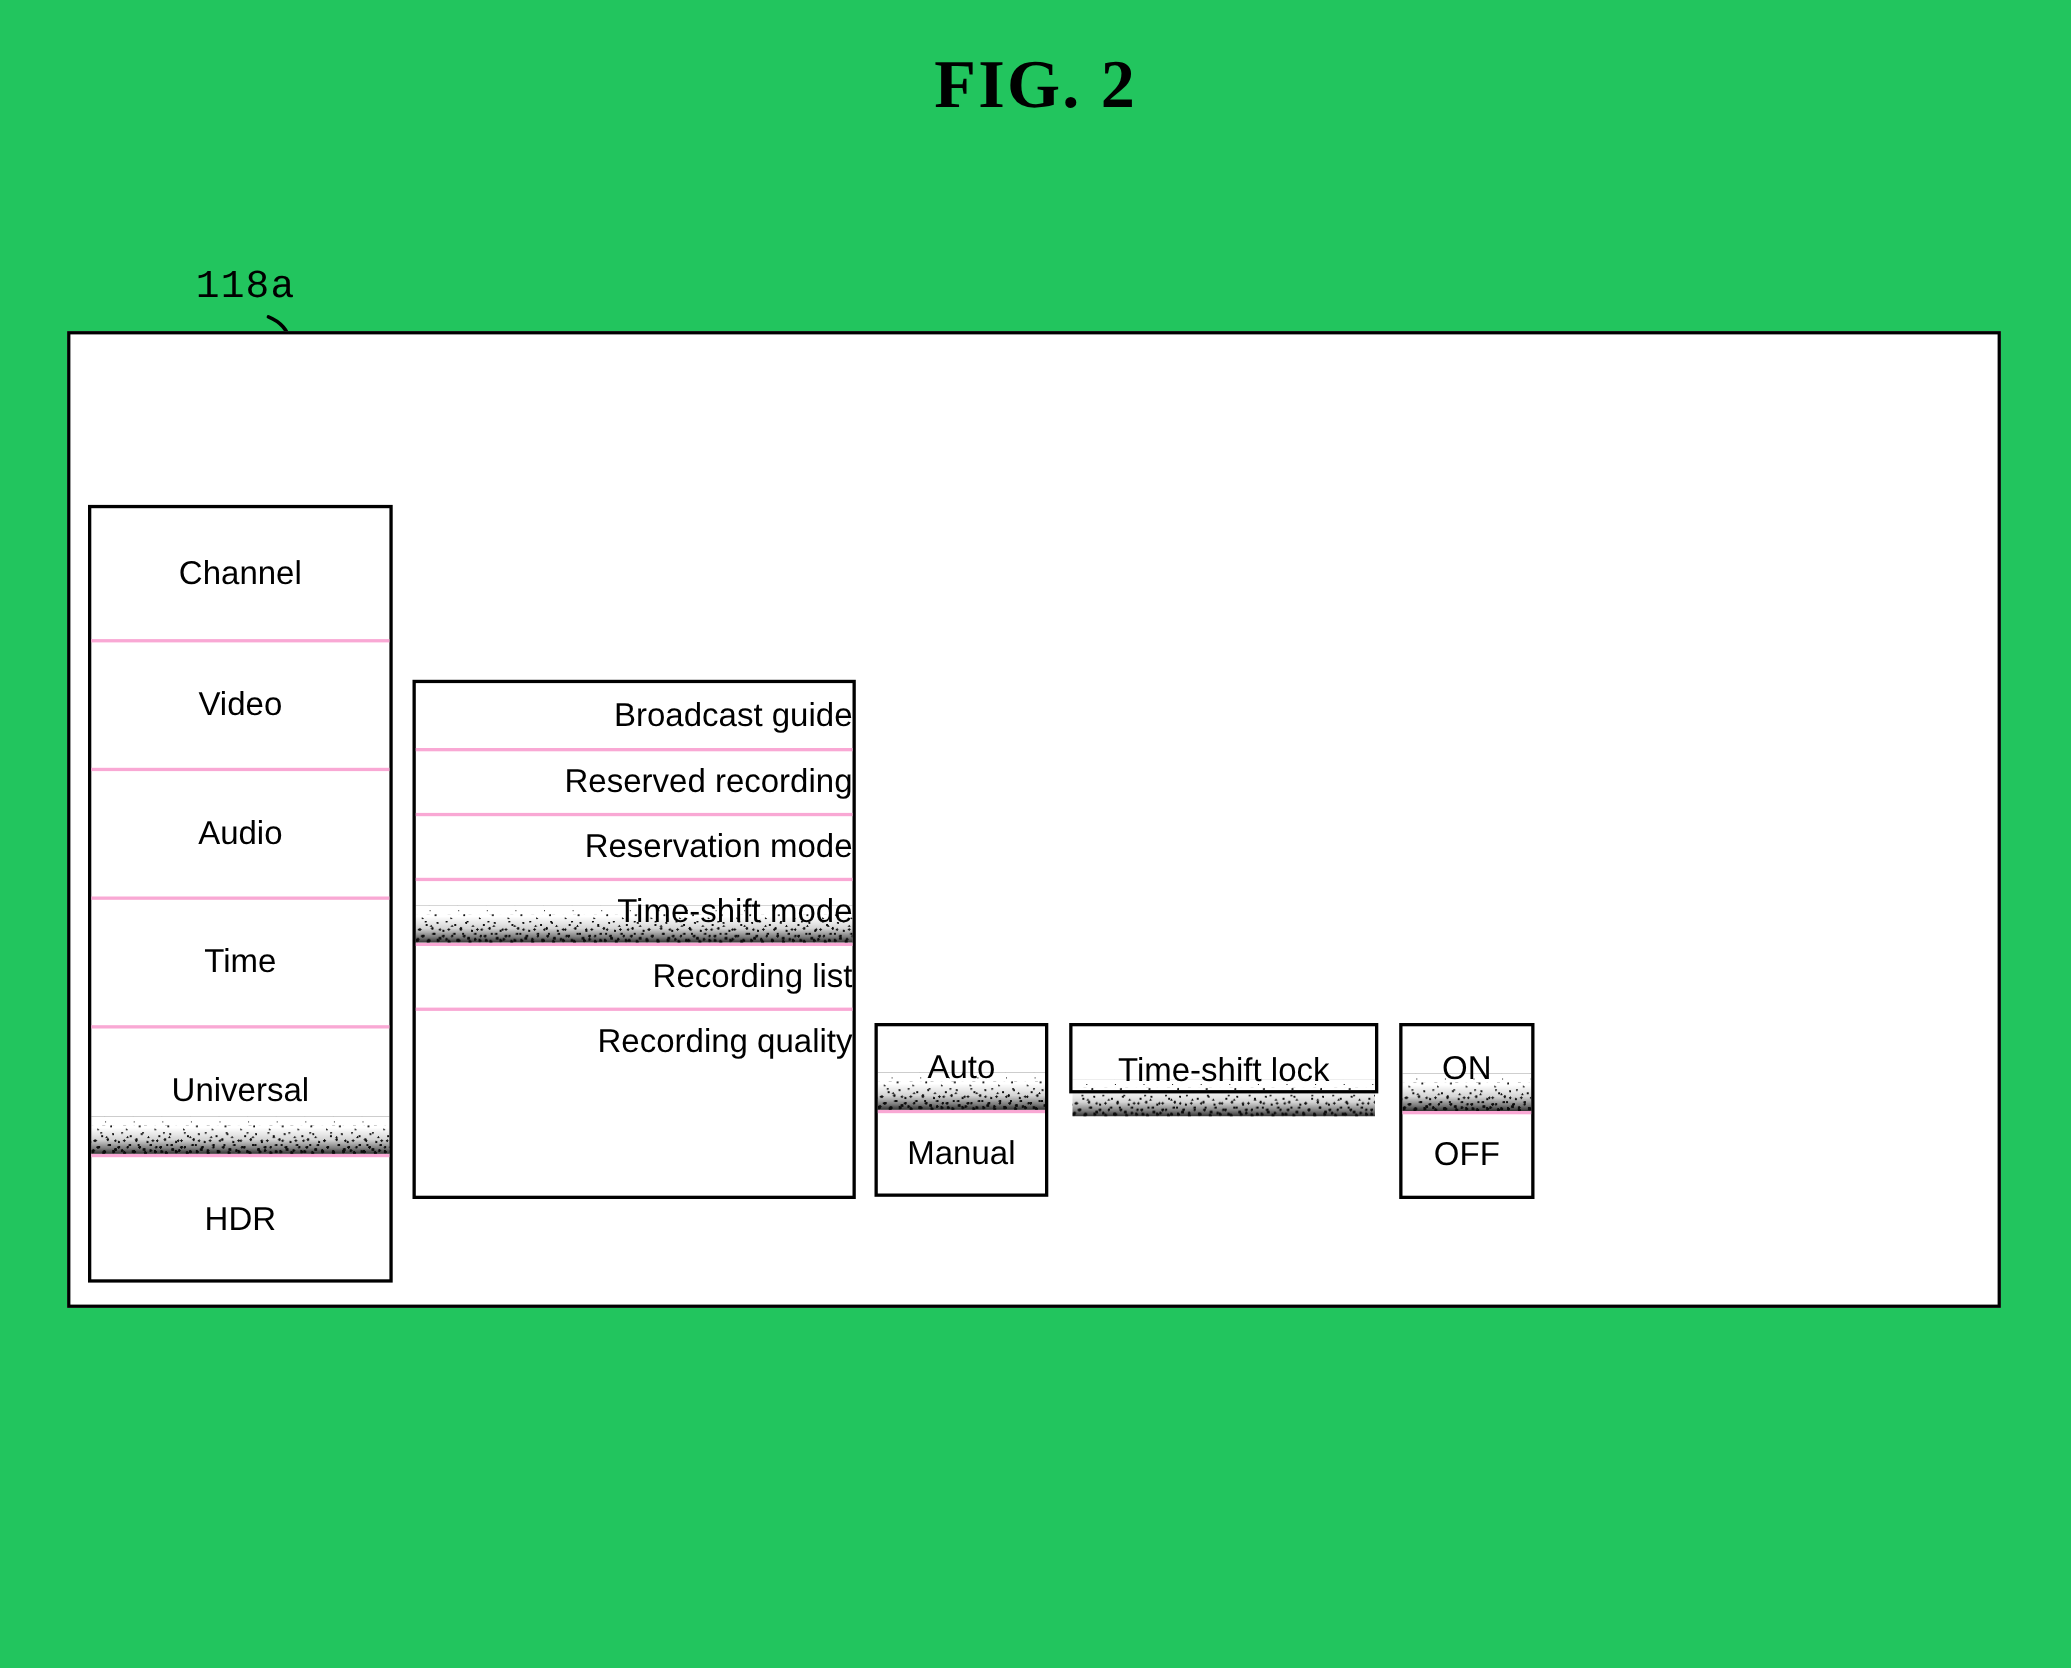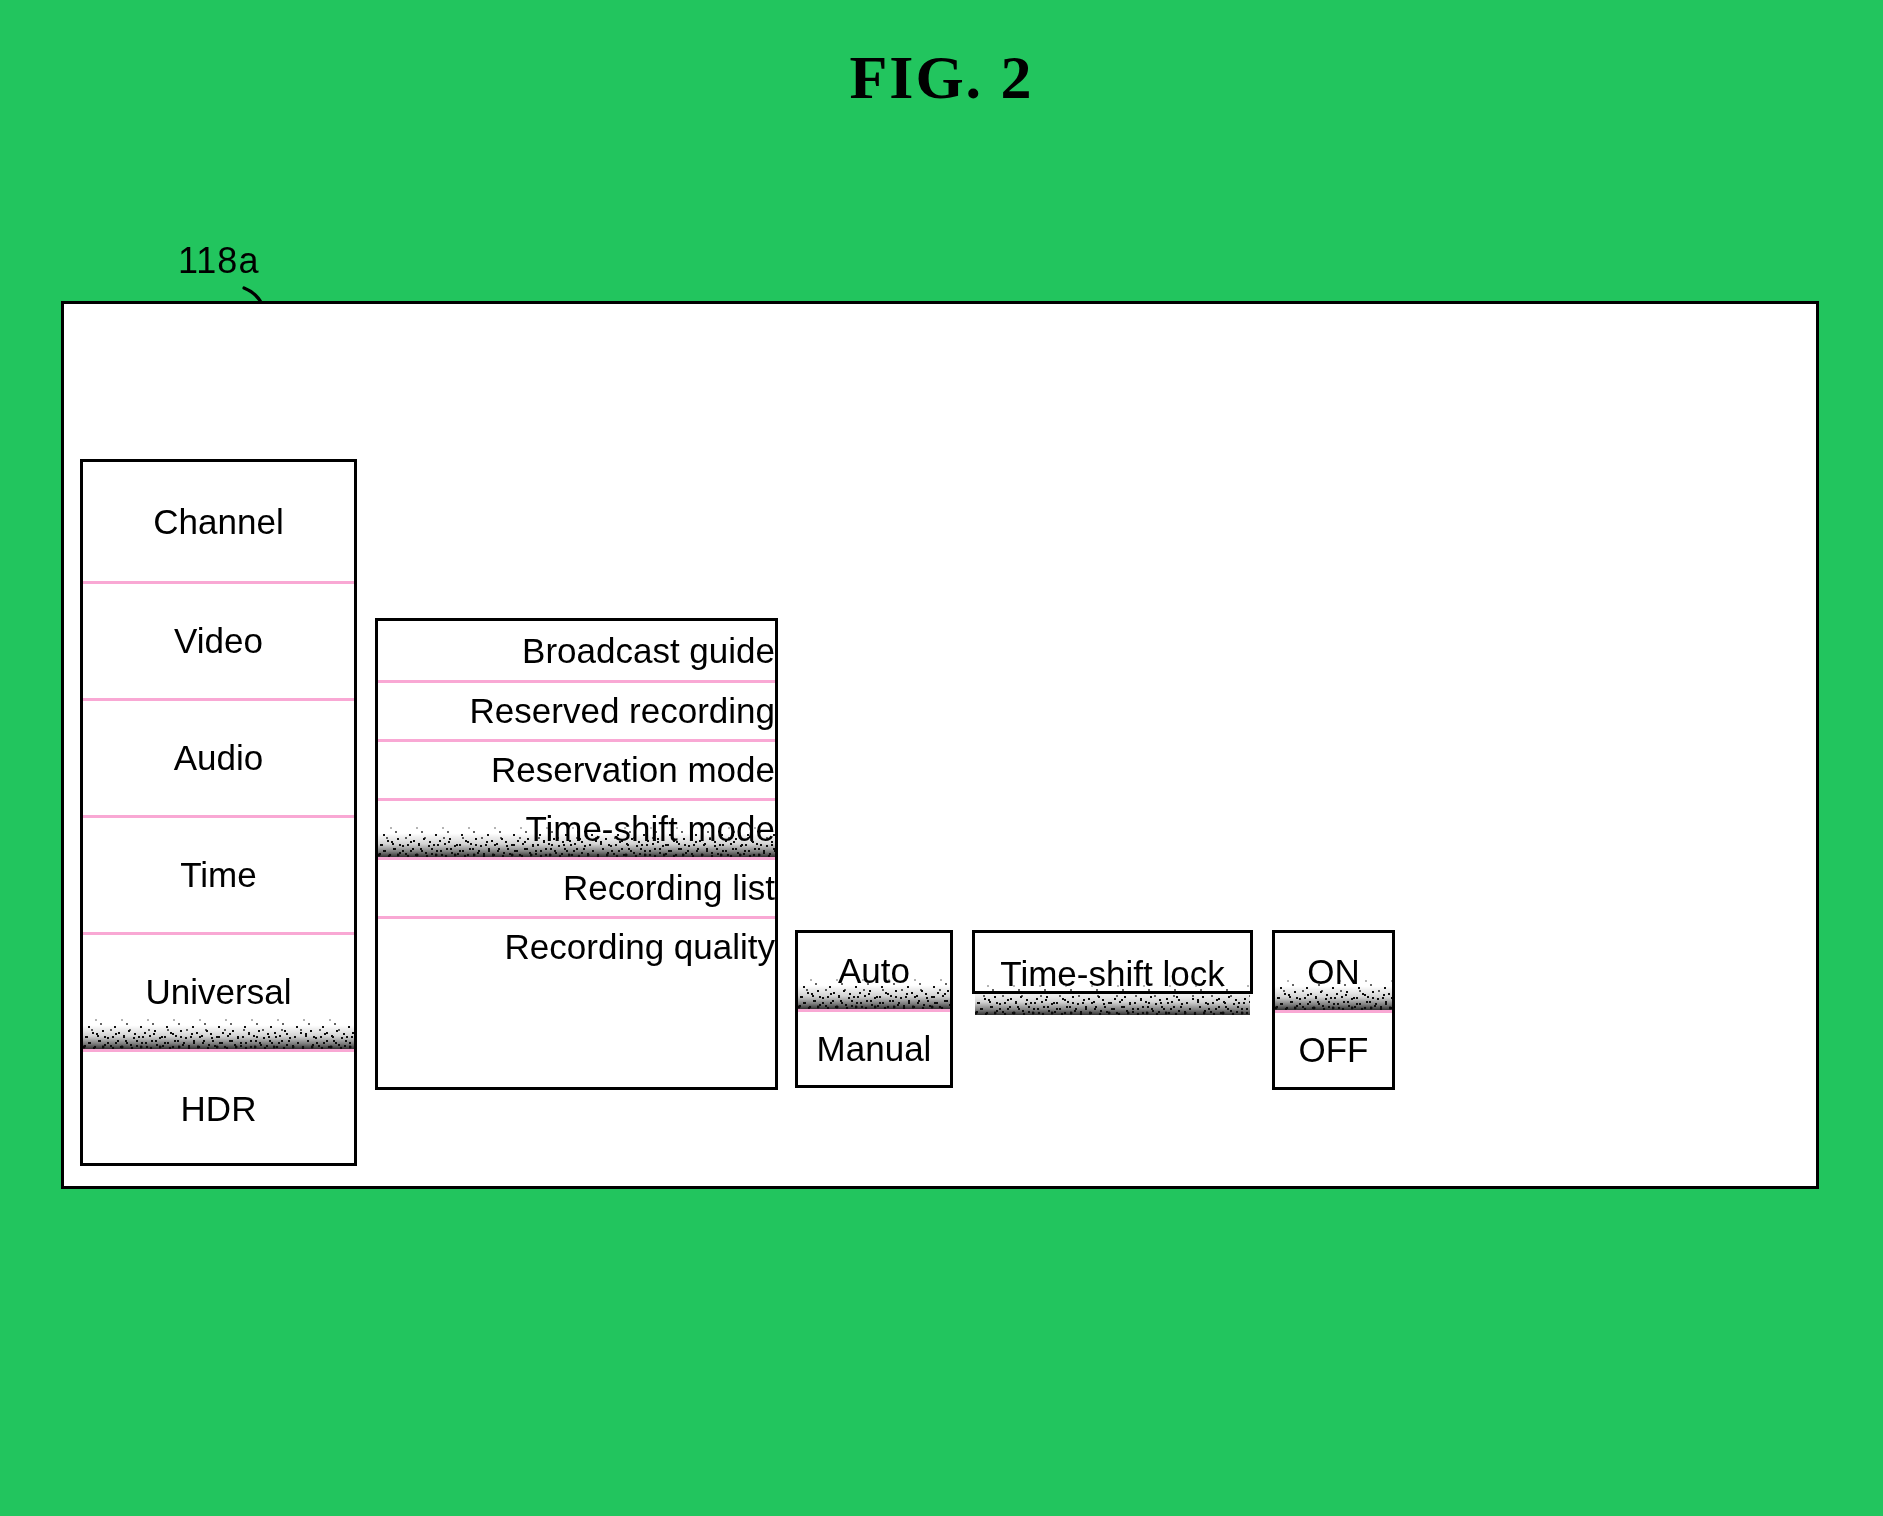--- a/index.html
+++ b/index.html
@@ -30,21 +30,21 @@
     font-size: 62px;
     letter-spacing: 2px;
     color: #000;
   }
 
   
   .ref-label {
     position: absolute;
     left: 178px;
     top: 240px;
-    font-family: Liberation Sans, sans-serif;
+    font-family: Liberation Mono, monospace;
     font-size: 36px;
     letter-spacing: 1px;
     color: #000;
   }
   .ref-leader {
     position: absolute;
     left: 232px;
     top: 286px;
     width: 60px;
     height: 70px;
@@ -69,21 +69,21 @@
     box-sizing: border-box;
     background: #fff;
   }
   .menu-item {
     position: relative;
     box-sizing: border-box;
     display: flex;
     align-items: center;
     justify-content: center;
     font-family: "Liberation Sans", sans-serif;
-    font-size: 35px;
+    font-size: 30px;
     color: #000;
     white-space: nowrap;
     overflow: visible;
   }
   .menu-item + .menu-item {
     border-top: 3px solid #f9a8d4;
   }
   .menu-item .label {
     position: relative;
     z-index: 2;

